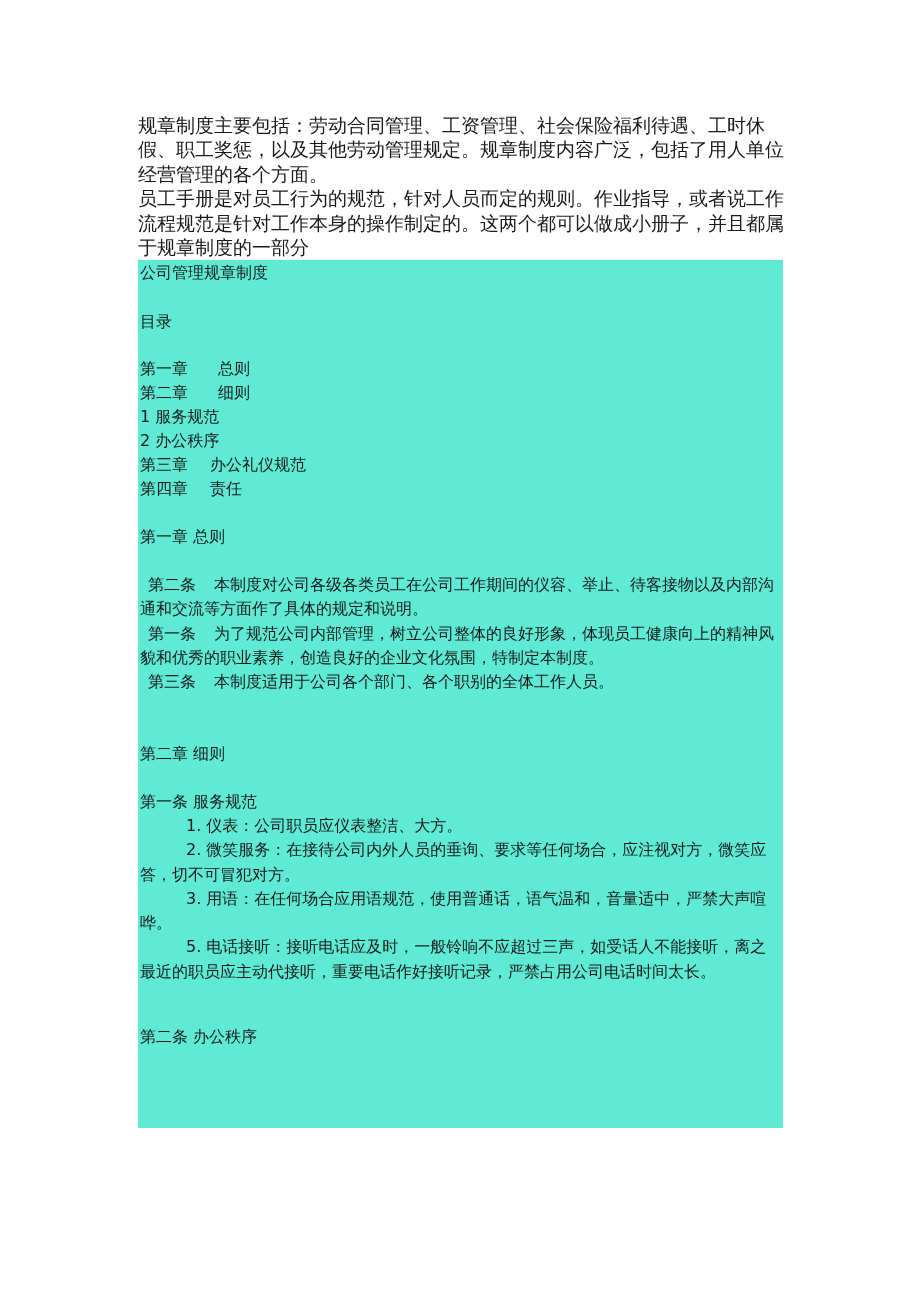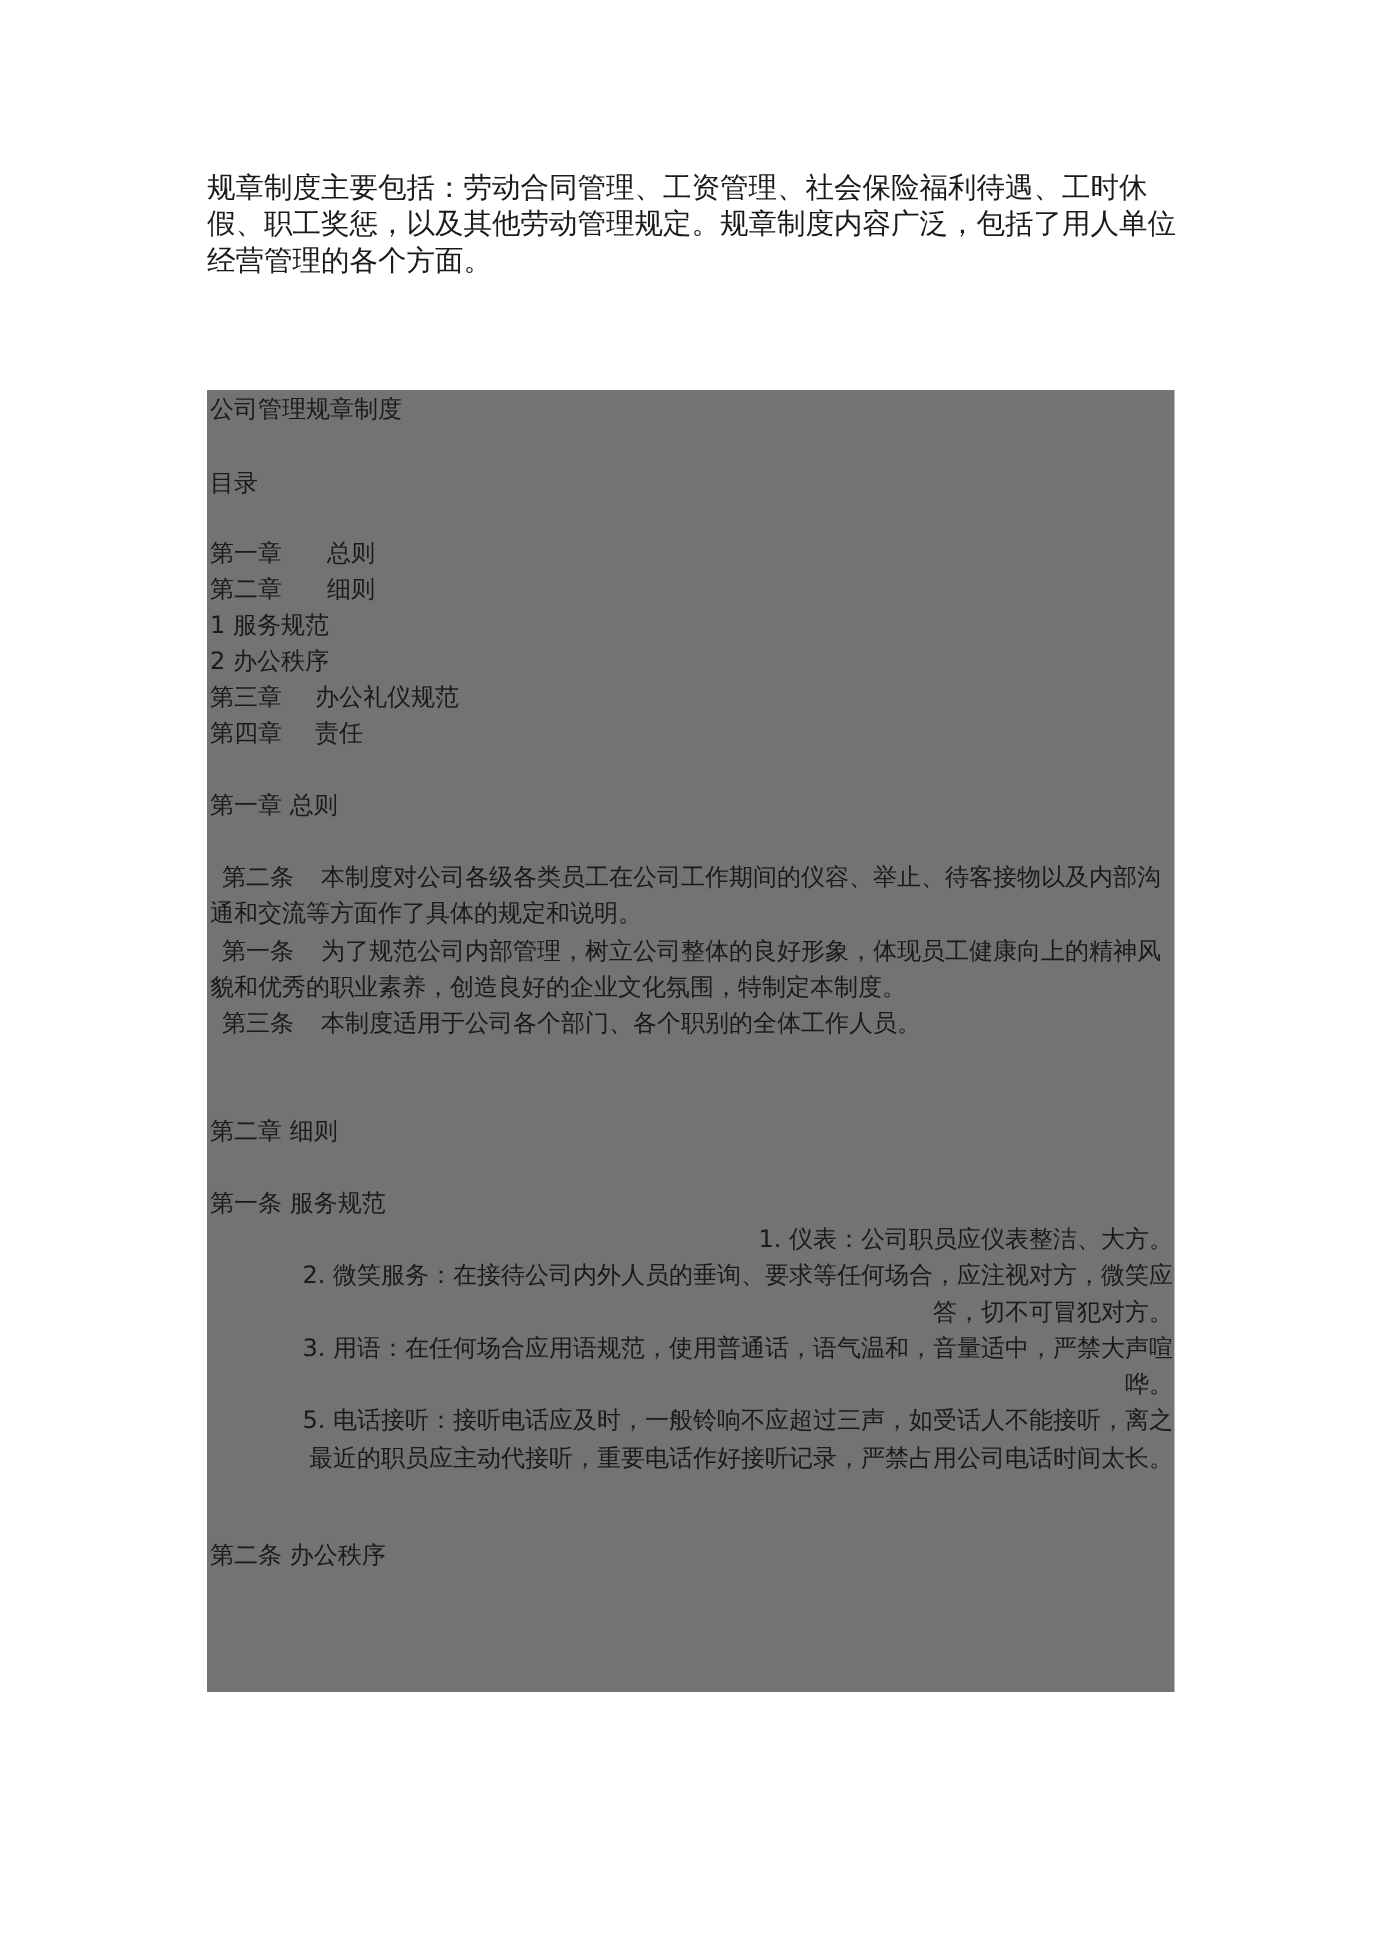--- a/index.html
+++ b/index.html
@@ -1,35 +1,36 @@
 <!DOCTYPE html>
 <html><head>
 <meta charset="utf-8">
 <style>
   html, body { margin: 0; padding: 0; background: #ffffff; }
   body { width: 920px; height: 1302px; position: relative; overflow: hidden;
          font-family: "DejaVu Sans", "Liberation Sans", sans-serif; color: #1a1a1a; }
   .page { position: absolute; left: 138px; top: 0; width: 646px; }
   .intro { position: absolute; left: 0; top: 113px; width: 646px; font-size: 19px; line-height: 24.4px; }
   .intro p { margin: 0; }
-  .gray { position: absolute; left: 0; top: 260px; width: 645px; height: 868px; background: #737373; }
+  .gray { position: absolute; left: 0; top: 260px; width: 645px; height: 868px; background: #5eead4; }
   .line { position: absolute; left: 2px; font-size: 16px; white-space: nowrap; line-height: 20px; }
   .para { position: absolute; left: 2px; width: 642px; font-size: 16px; line-height: 24.3px; }
   .para p { margin: 0; }
   .indent1 { text-indent: 8px; }
-  .indent4 { text-indent: 46px; text-align: right; }
+  .indent4 { text-indent: 46px; }
   .gap { display: inline-block; }
 </style>
 </head>
 <body>
 
 <div class="page">
 
   <div class="intro">
     <p>规章制度主要包括：劳动合同管理、工资管理、社会保险福利待遇、工时休假、职工奖惩，以及其他劳动管理规定。规章制度内容广泛，包括了用人单位经营管理的各个方面。</p>
+    <p>员工手册是对员工行为的规范，针对人员而定的规则。作业指导，或者说工作流程规范是针对工作本身的操作制定的。这两个都可以做成小册子，并且都属于规章制度的一部分</p>
   </div>
 
   <div class="gray">
     <div class="line" style="top:3px">公司管理规章制度</div>
     <div class="line" style="top:52px">目录</div>
 
     <div class="line" style="top:99px">
       <span>第一章</span><span class="gap" style="width:30px"></span><span>总则</span>
     </div>
     <div class="line" style="top:123px">

